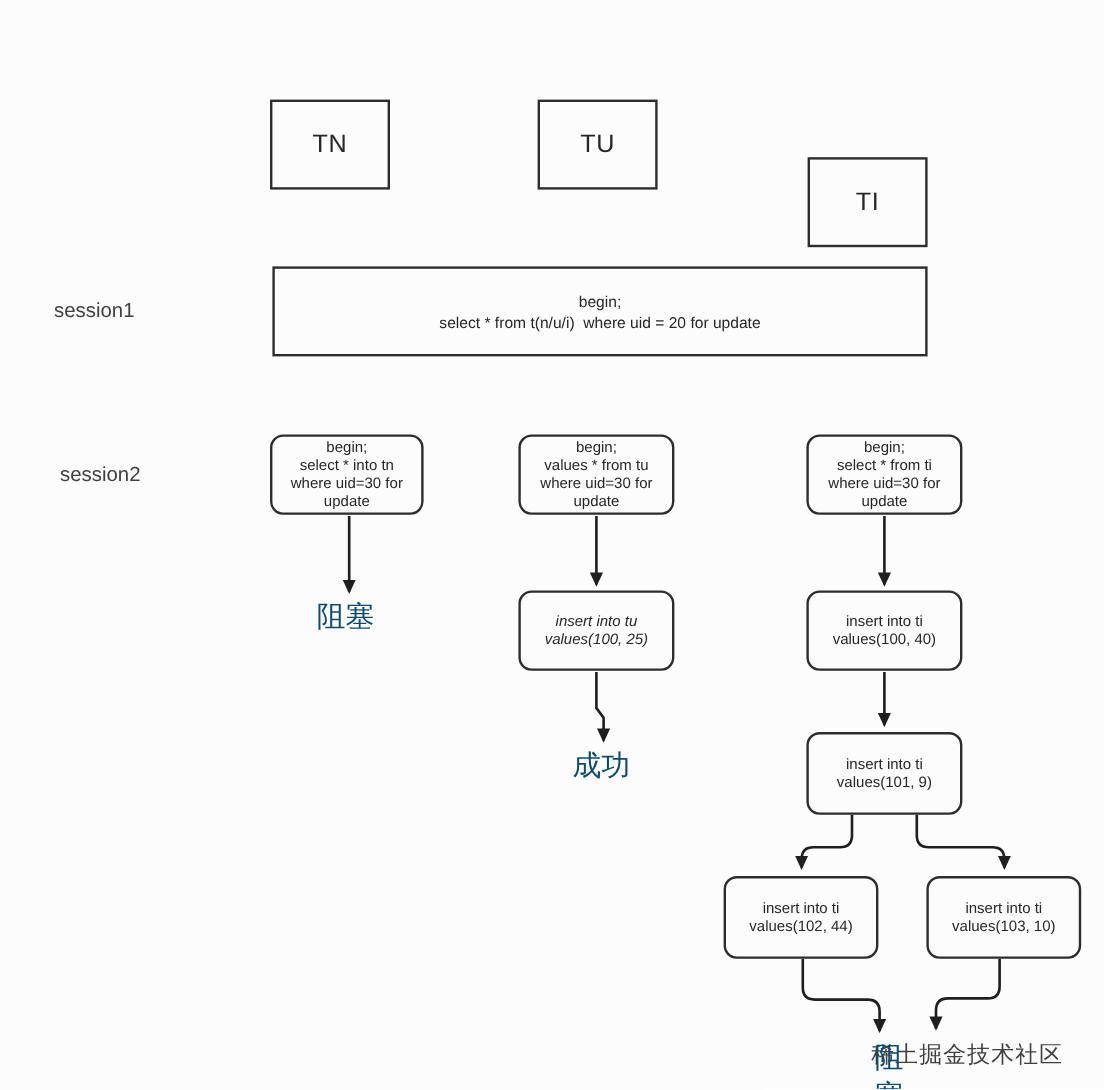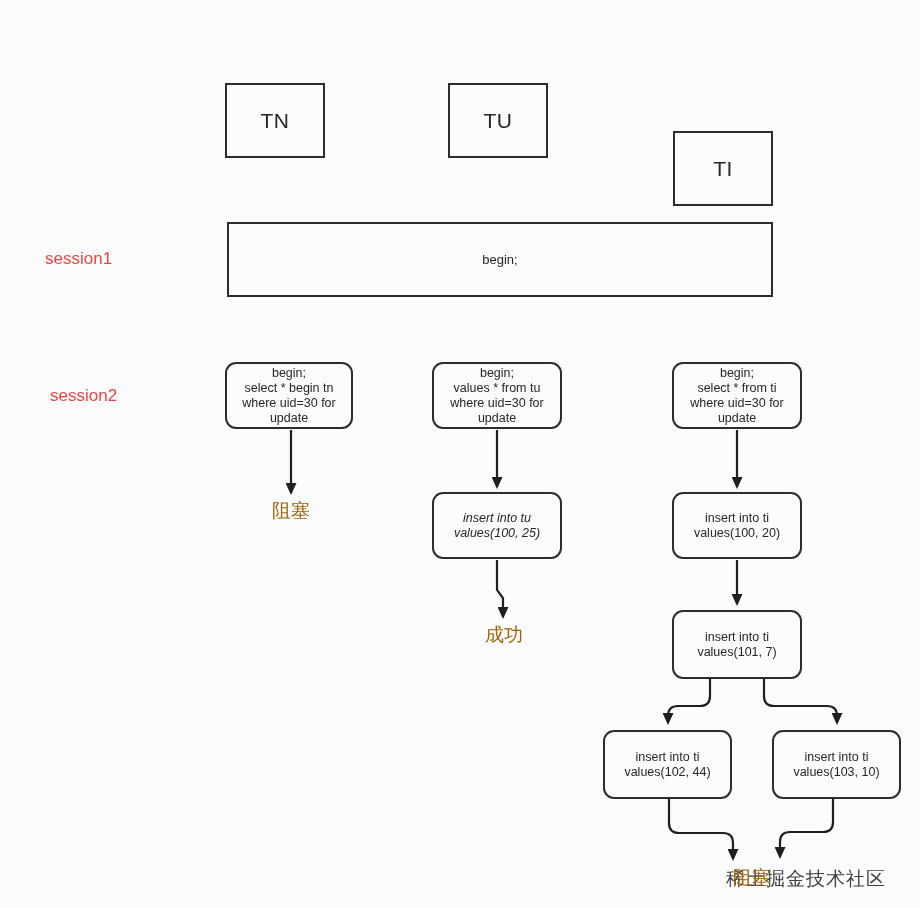--- a/index.html
+++ b/index.html
@@ -23,22 +23,22 @@
     font-size:13px;line-height:17px;text-align:center;
   }
   .bigbox div{white-space:pre-wrap;}
   .rbox{
     position:absolute;width:130px;height:67px;
     border:2px solid #2d2d2d;border-radius:11px;background:#fcfcfc;
     box-sizing:border-box;
     display:flex;flex-direction:column;align-items:center;justify-content:center;
     font-size:12.5px;line-height:15px;text-align:center;
   }
-  .slabel{position:absolute;font-size:17px;color:#ef4444;}
-  .result{position:absolute;font-size:19px;color:#a16207;text-align:center;}
+  .slabel{position:absolute;font-size:17px;color:#404040;}
+  .result{position:absolute;font-size:24px;color:#0c4a6e;text-align:left;}
   .watermark{position:absolute;font-size:19px;color:#404040;letter-spacing:1px;white-space:nowrap;}
   .overlay-block{z-index:3;}
   .wm{z-index:2;}
 </style>
 </head>
 <body>
 
 <div class="canvas">
 
   <svg class="arrows" viewBox="0 0 920 908" xmlns="http://www.w3.org/2000/svg">
@@ -66,27 +66,28 @@
   <div class="sq" style="left:225px;top:83px;">
       <span>TN</span>
     </div>
   <div class="sq" style="left:673px;top:83px;margin-top:48px;">
       <span>TI</span>
     </div>
 
   <div class="slabel" style="left:45px;top:249px;">session1</div>
   <div class="bigbox">
     <div>begin;</div>
+    <div>select * from t(n/u/i)  where uid = 20 for update</div>
   </div>
 
   <div class="slabel" style="left:50px;top:386px;">session2</div>
 
   <div class="rbox" style="left:225px;top:362px;width:128px;">
     <div>begin;</div>
-    <div>select * begin tn</div>
+    <div>select * into tn</div>
     <div>where uid=30 for</div>
     <div>update</div>
   </div>
   <div class="result" style="left:264px;top:498px;width:54px;">阻塞</div>
 
   <div class="rbox" style="left:432px;top:362px;">
     <div>begin;</div>
     <div>values * from tu</div>
     <div>where uid=30 for</div>
     <div>update</div>
@@ -98,25 +99,25 @@
   <div class="result" style="left:477px;top:622px;width:54px;">成功</div>
 
   <div class="rbox" style="left:672px;top:362px;">
     <div>begin;</div>
     <div>select * from ti</div>
     <div>where uid=30 for</div>
     <div>update</div>
   </div>
   <div class="rbox" style="left:672px;top:492px;">
     <div>insert into ti</div>
-    <div>values(100, 20)</div>
+    <div>values(100, 40)</div>
   </div>
   <div class="rbox" style="left:672px;top:610px;height:69px;">
     <div>insert into ti</div>
-    <div>values(101, 7)</div>
+    <div>values(101, 9)</div>
   </div>
   <div class="rbox" style="left:603px;top:730px;width:129px;height:69px;">
     <div>insert into ti</div>
     <div>values(102, 44)</div>
   </div>
   <div class="rbox" style="left:772px;top:730px;width:129px;height:69px;">
     <div>insert into ti</div>
     <div>values(103, 10)</div>
   </div>
 

